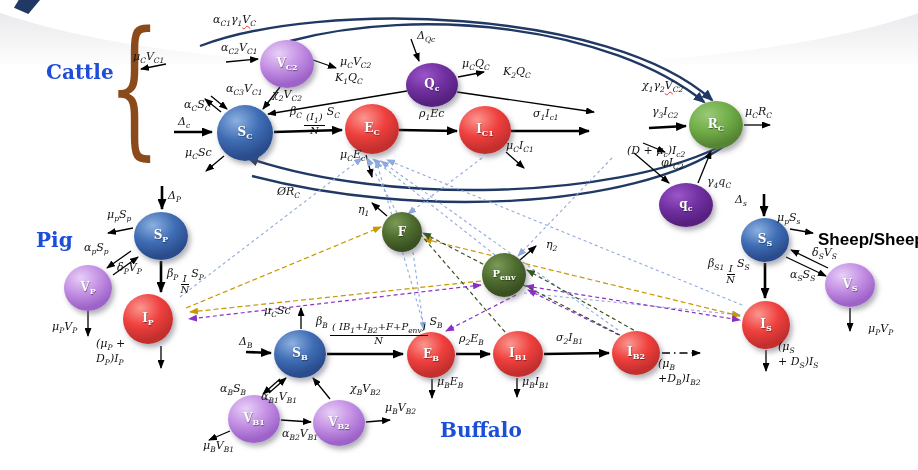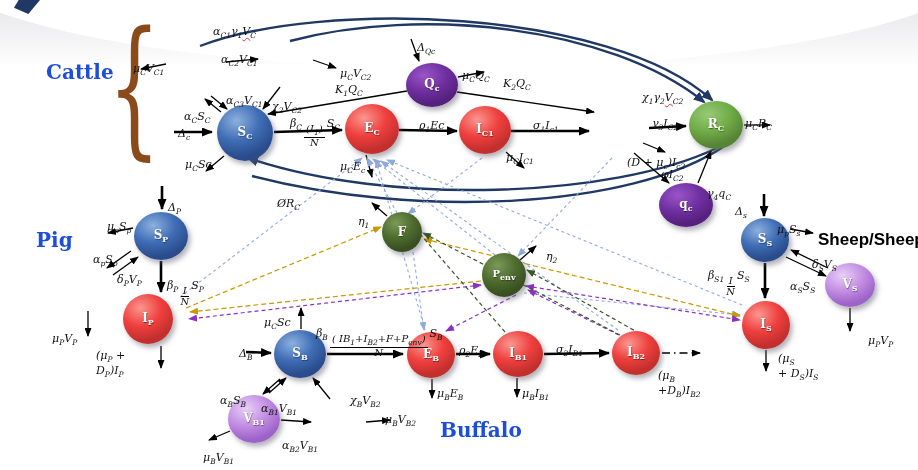--- a/index.html
+++ b/index.html
@@ -30,21 +30,21 @@
         box-shadow:2.5px 3.5px 5px rgba(100,100,115,.5);}
   .n-sus{background:radial-gradient(ellipse 75% 65% at 35% 28%,#8cb0df 0%,var(--c-susceptible,#3f6db5) 55%,#2a4c8c 100%);}
   .n-inf{background:radial-gradient(ellipse 75% 65% at 35% 28%,#fa968f 0%,var(--c-infected,#ef403e) 55%,#c22f2d 100%);}
   .n-vac{background:radial-gradient(ellipse 75% 65% at 35% 28%,#e7cff7 0%,var(--c-vaccinated,#c38fe3) 55%,#9e63c9 100%);}
   .n-quar{background:radial-gradient(ellipse 75% 65% at 35% 28%,#9b55c8 0%,var(--c-quarantine,#7030a0) 55%,#56207e 100%);}
   .n-rec{background:radial-gradient(ellipse 75% 65% at 35% 28%,#99c979 0%,var(--c-recovered,#70ad47) 55%,#568434 100%);}
   .n-env{background:radial-gradient(ellipse 75% 65% at 35% 28%,#7b9a58 0%,var(--c-environment,#4f6d2f) 55%,#394f22 100%);}
   .nl{font:bold 12px "DejaVu Serif",serif;color:#fff;text-shadow:.5px .8px 1px rgba(0,0,0,.45);}
   .nl sub{font-size:8px;}
   
-  .lbl{position:absolute;font:italic 11px "DejaVu Serif",serif;color:#111;white-space:nowrap;line-height:1.15;margin-top:12px;}
+  .lbl{position:absolute;font:italic 11px "DejaVu Serif",serif;color:#111;white-space:nowrap;line-height:1.15;}
   .lbl sub{font-size:7.5px;}
   .fr{display:inline-flex;flex-direction:column;align-items:center;line-height:1.05;
       vertical-align:-45%;margin:0 2px;font-size:10px;}
   .fr .n{border-bottom:1px solid #000;padding:0 2px;}
   .sq{text-decoration:underline;text-decoration-style:wavy;text-decoration-color:#e03333;
       text-decoration-thickness:1px;text-underline-offset:2px;}
   .title{position:absolute;font:bold 20px "DejaVu Serif",serif;color:#1d4ed8;}
   .title-sans{position:absolute;font:bold 17px "Liberation Sans","DejaVu Sans",sans-serif;color:#000;}
 </style>
 </head>
@@ -183,20 +183,23 @@
       <line class="dn" x1="646" y1="337" x2="527" y2="270" marker-end="url(#mdn)"></line>
     </g>
   </svg>
 
   <div class="title" style="left:46px;top:60px">Cattle</div>
   <div class="brace">{</div>
   <div class="title" style="left:36px;top:228px">Pig</div>
   <div class="title" style="left:440px;top:418px">Buffalo</div>
   <div class="title-sans" style="left:818px;top:230px">Sheep/Sheep</div>
 
+  <div class="node n-vac" style="left:260px;top:40px;width:54px;height:48px">
+      <span class="nl">V<sub>C2</sub></span>
+    </div>
   <div class="node n-sus" style="left:217px;top:105px;width:56px;height:56px">
       <span class="nl">S<sub>C</sub></span>
     </div>
   <div class="node n-quar" style="left:406px;top:63px;width:52px;height:44px">
       <span class="nl">Q<sub>c</sub></span>
     </div>
   <div class="node n-inf" style="left:345px;top:104px;width:54px;height:50px">
       <span class="nl">E<sub>C</sub></span>
     </div>
   <div class="node n-inf" style="left:459px;top:106px;width:52px;height:48px">
@@ -210,20 +213,23 @@
     </div>
   <div class="node n-env" style="left:382px;top:212px;width:40px;height:40px">
       <span class="nl">F</span>
     </div>
   <div class="node n-env" style="left:482px;top:253px;width:44px;height:44px">
       <span class="nl" style="font-size:10px">P<sub>env</sub></span>
     </div>
   <div class="node n-sus" style="left:134px;top:212px;width:54px;height:48px">
       <span class="nl">S<sub>P</sub></span>
     </div>
+  <div class="node n-vac" style="left:64px;top:265px;width:48px;height:46px">
+      <span class="nl">V<sub>P</sub></span>
+    </div>
   <div class="node n-inf" style="left:123px;top:294px;width:50px;height:50px">
       <span class="nl">I<sub>P</sub></span>
     </div>
   <div class="node n-sus" style="left:741px;top:218px;width:48px;height:44px">
       <span class="nl">S<sub>S</sub></span>
     </div>
   <div class="node n-vac" style="left:825px;top:263px;width:50px;height:44px">
       <span class="nl">V<sub>S</sub></span>
     </div>
   <div class="node n-inf" style="left:742px;top:301px;width:48px;height:48px">
@@ -236,20 +242,23 @@
       <span class="nl">E<sub>B</sub></span>
     </div>
   <div class="node n-inf" style="left:493px;top:331px;width:50px;height:46px">
       <span class="nl">I<sub>B1</sub></span>
     </div>
   <div class="node n-inf" style="left:612px;top:331px;width:48px;height:44px">
       <span class="nl">I<sub>B2</sub></span>
     </div>
   <div class="node n-vac" style="left:228px;top:395px;width:52px;height:48px">
       <span class="nl">V<sub>B1</sub></span>
+    </div>
+  <div class="node n-vac" style="left:313px;top:400px;width:52px;height:46px">
+      <span class="nl">V<sub>B2</sub></span>
     </div>
 
   <div class="lbl" style="left:213px;top:14px">α<sub>C1</sub>γ<sub>1</sub><span class="sq">V<sub>C</sub></span></div>
   <div class="lbl" style="left:133px;top:51px">μ<sub>C</sub>V<sub>C1</sub></div>
   <div class="lbl" style="left:221px;top:42px">α<sub>C2</sub>V<sub>C1</sub></div>
   <div class="lbl" style="left:340px;top:56px">μ<sub>C</sub>V<sub>C2</sub></div>
   <div class="lbl" style="left:226px;top:83px">α<sub>C3</sub>V<sub>C1</sub></div>
   <div class="lbl" style="left:184px;top:99px">α<sub>C</sub>S<sub>C</sub></div>
   <div class="lbl" style="left:272px;top:89px">χ<sub>2</sub>V<sub>C2</sub></div>
   <div class="lbl" style="left:178px;top:116px">Δ<sub>c</sub></div>
@@ -271,21 +280,21 @@
   <div class="lbl" style="left:745px;top:106px">μ<sub>C</sub>R<sub>C</sub></div>
   <div class="lbl" style="left:627px;top:145px">(D + μ<sub>c</sub>)I<sub>c2</sub></div>
   <div class="lbl" style="left:661px;top:157px">φI<sub>C2</sub></div>
   <div class="lbl" style="left:707px;top:176px">γ<sub>4</sub>q<sub>C</sub></div>
   <div class="lbl" style="left:277px;top:186px">ØR<sub>C</sub></div>
   <div class="lbl" style="left:358px;top:204px">η<sub>1</sub></div>
   <div class="lbl" style="left:546px;top:239px">η<sub>2</sub></div>
 
   <div class="lbl" style="left:168px;top:190px">Δ<sub>P</sub></div>
   <div class="lbl" style="left:107px;top:209px">μ<sub>p</sub>S<sub>p</sub></div>
-  <div class="lbl" style="left:93px;top:242px">α<sub>p</sub>S<sub>p</sub></div>
+  <div class="lbl" style="left:84px;top:242px">α<sub>p</sub>S<sub>p</sub></div>
   <div class="lbl" style="left:117px;top:262px">δ<sub>P</sub>V<sub>P</sub></div>
   <div class="lbl" style="left:167px;top:268px">β<sub>P</sub><span class="fr">
         <span class="n">I</span>
         <span class="d">N</span>
       </span>S<sub>P</sub></div>
   <div class="lbl" style="left:52px;top:321px">μ<sub>P</sub>V<sub>P</sub></div>
   <div class="lbl" style="left:96px;top:338px">(μ<sub>P</sub> +<br>D<sub>P</sub>)I<sub>P</sub></div>
 
   <div class="lbl" style="left:735px;top:194px">Δ<sub>s</sub></div>
   <div class="lbl" style="left:777px;top:212px">μ<sub>p</sub>S<sub>s</sub></div>

